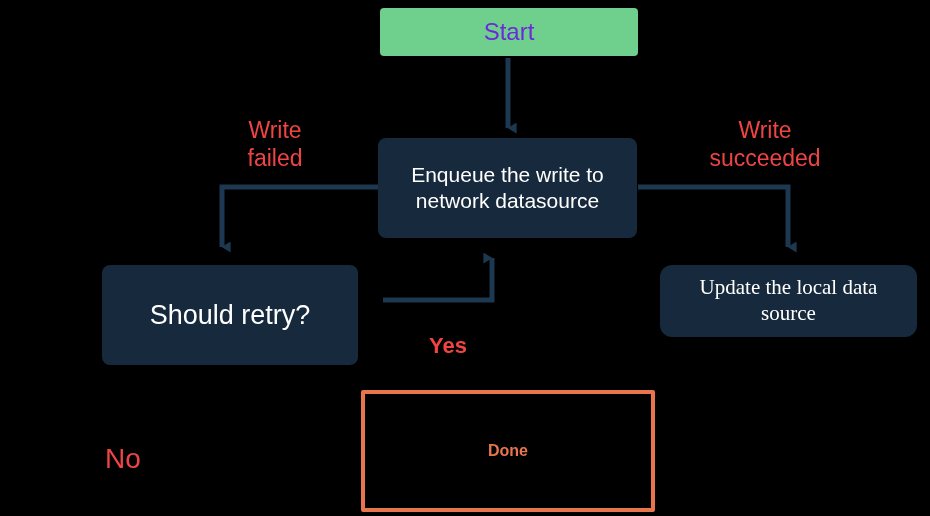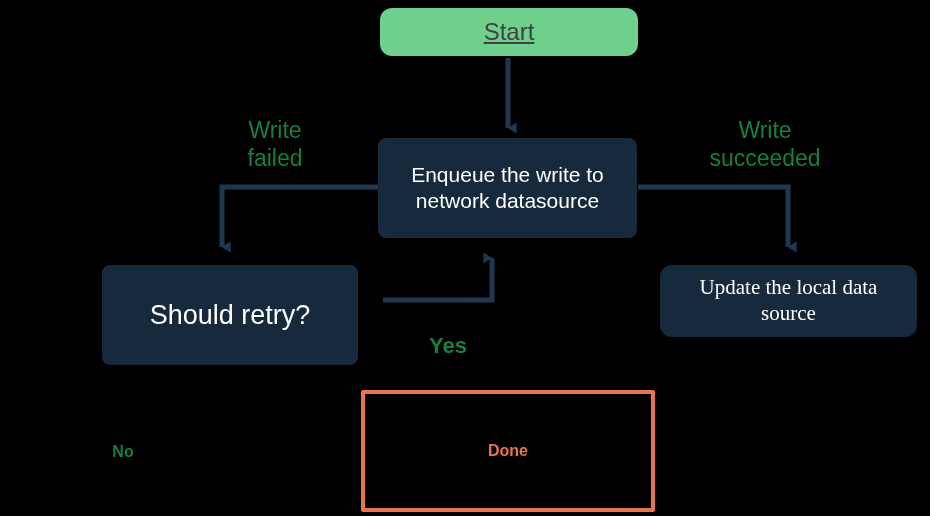--- a/index.html
+++ b/index.html
@@ -23,25 +23,24 @@
     justify-content: center;
     text-align: center;
     line-height: 1.22;
   }
   .node-start {
     left: 380px;
     top: 8px;
     width: 258px;
     height: 48px;
     background: #6ed08c;
-    border-radius: 12px;
-    color: #404040;
+    border-radius: 4px;
+    color: #6d28d9;
     font-size: 24px;
     font-weight: 400;
-    text-decoration: underline;
   }
   .node-enqueue {
     left: 378px;
     top: 138px;
     width: 259px;
     height: 100px;
     background: #17293c;
     border-radius: 8px;
     color: #ffffff;
     font-size: 21px;
@@ -77,21 +76,21 @@
     height: 122px;
     background: transparent;
     border: 4px solid #e8754c;
     border-radius: 2px;
     color: #e8754c;
     font-size: 16px;
     font-weight: bold;
   }
   .edge-label {
     position: absolute;
-    color: #15803d;
+    color: #ef4444;
     text-align: center;
     line-height: 1.22;
     white-space: pre-line;
   }
   .label-write-failed {
     left: 185px;
     top: 116px;
     width: 180px;
     font-size: 23px;
   }
@@ -106,22 +105,22 @@
     top: 333px;
     width: 100px;
     font-size: 22px;
     font-weight: bold;
     text-align: center;
   }
   .label-no {
     left: 78px;
     top: 442px;
     width: 90px;
-    font-size: 16px;
-    font-weight: bold;
+    font-size: 28px;
+    font-weight: normal;
   }
   svg.connectors {
     position: absolute;
     left: 0;
     top: 0;
     width: 930px;
     height: 516px;
     pointer-events: none;
   }
 </style>

